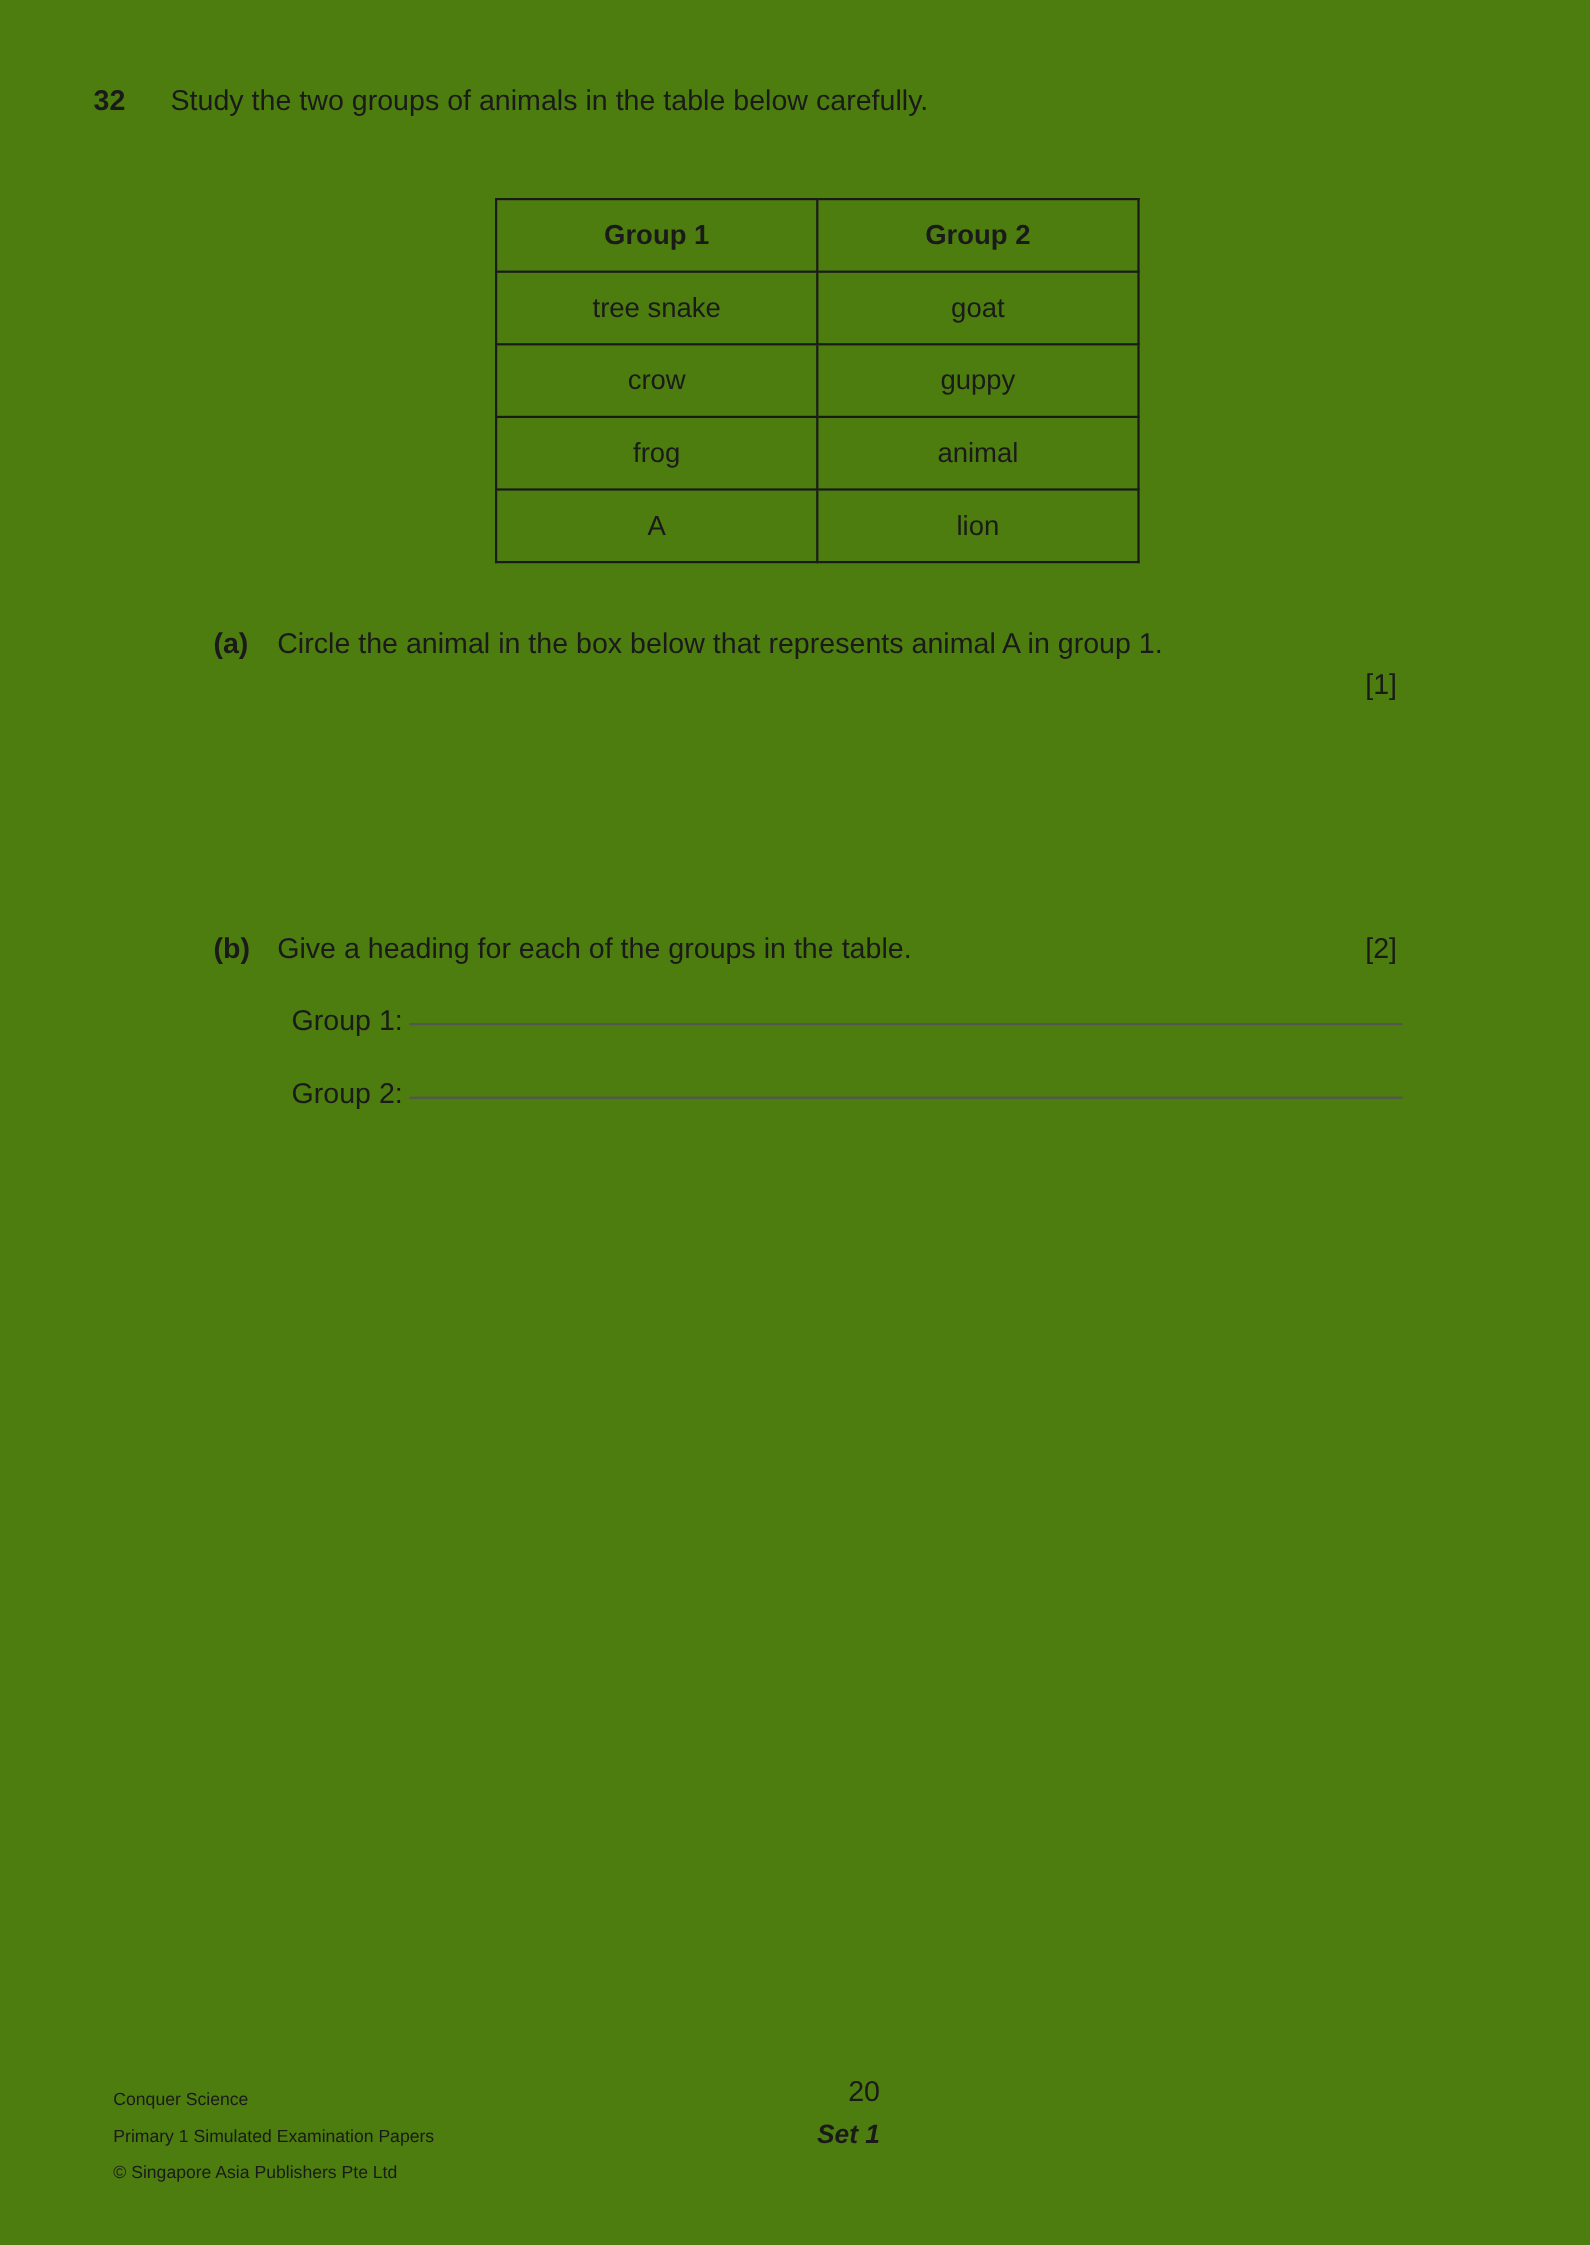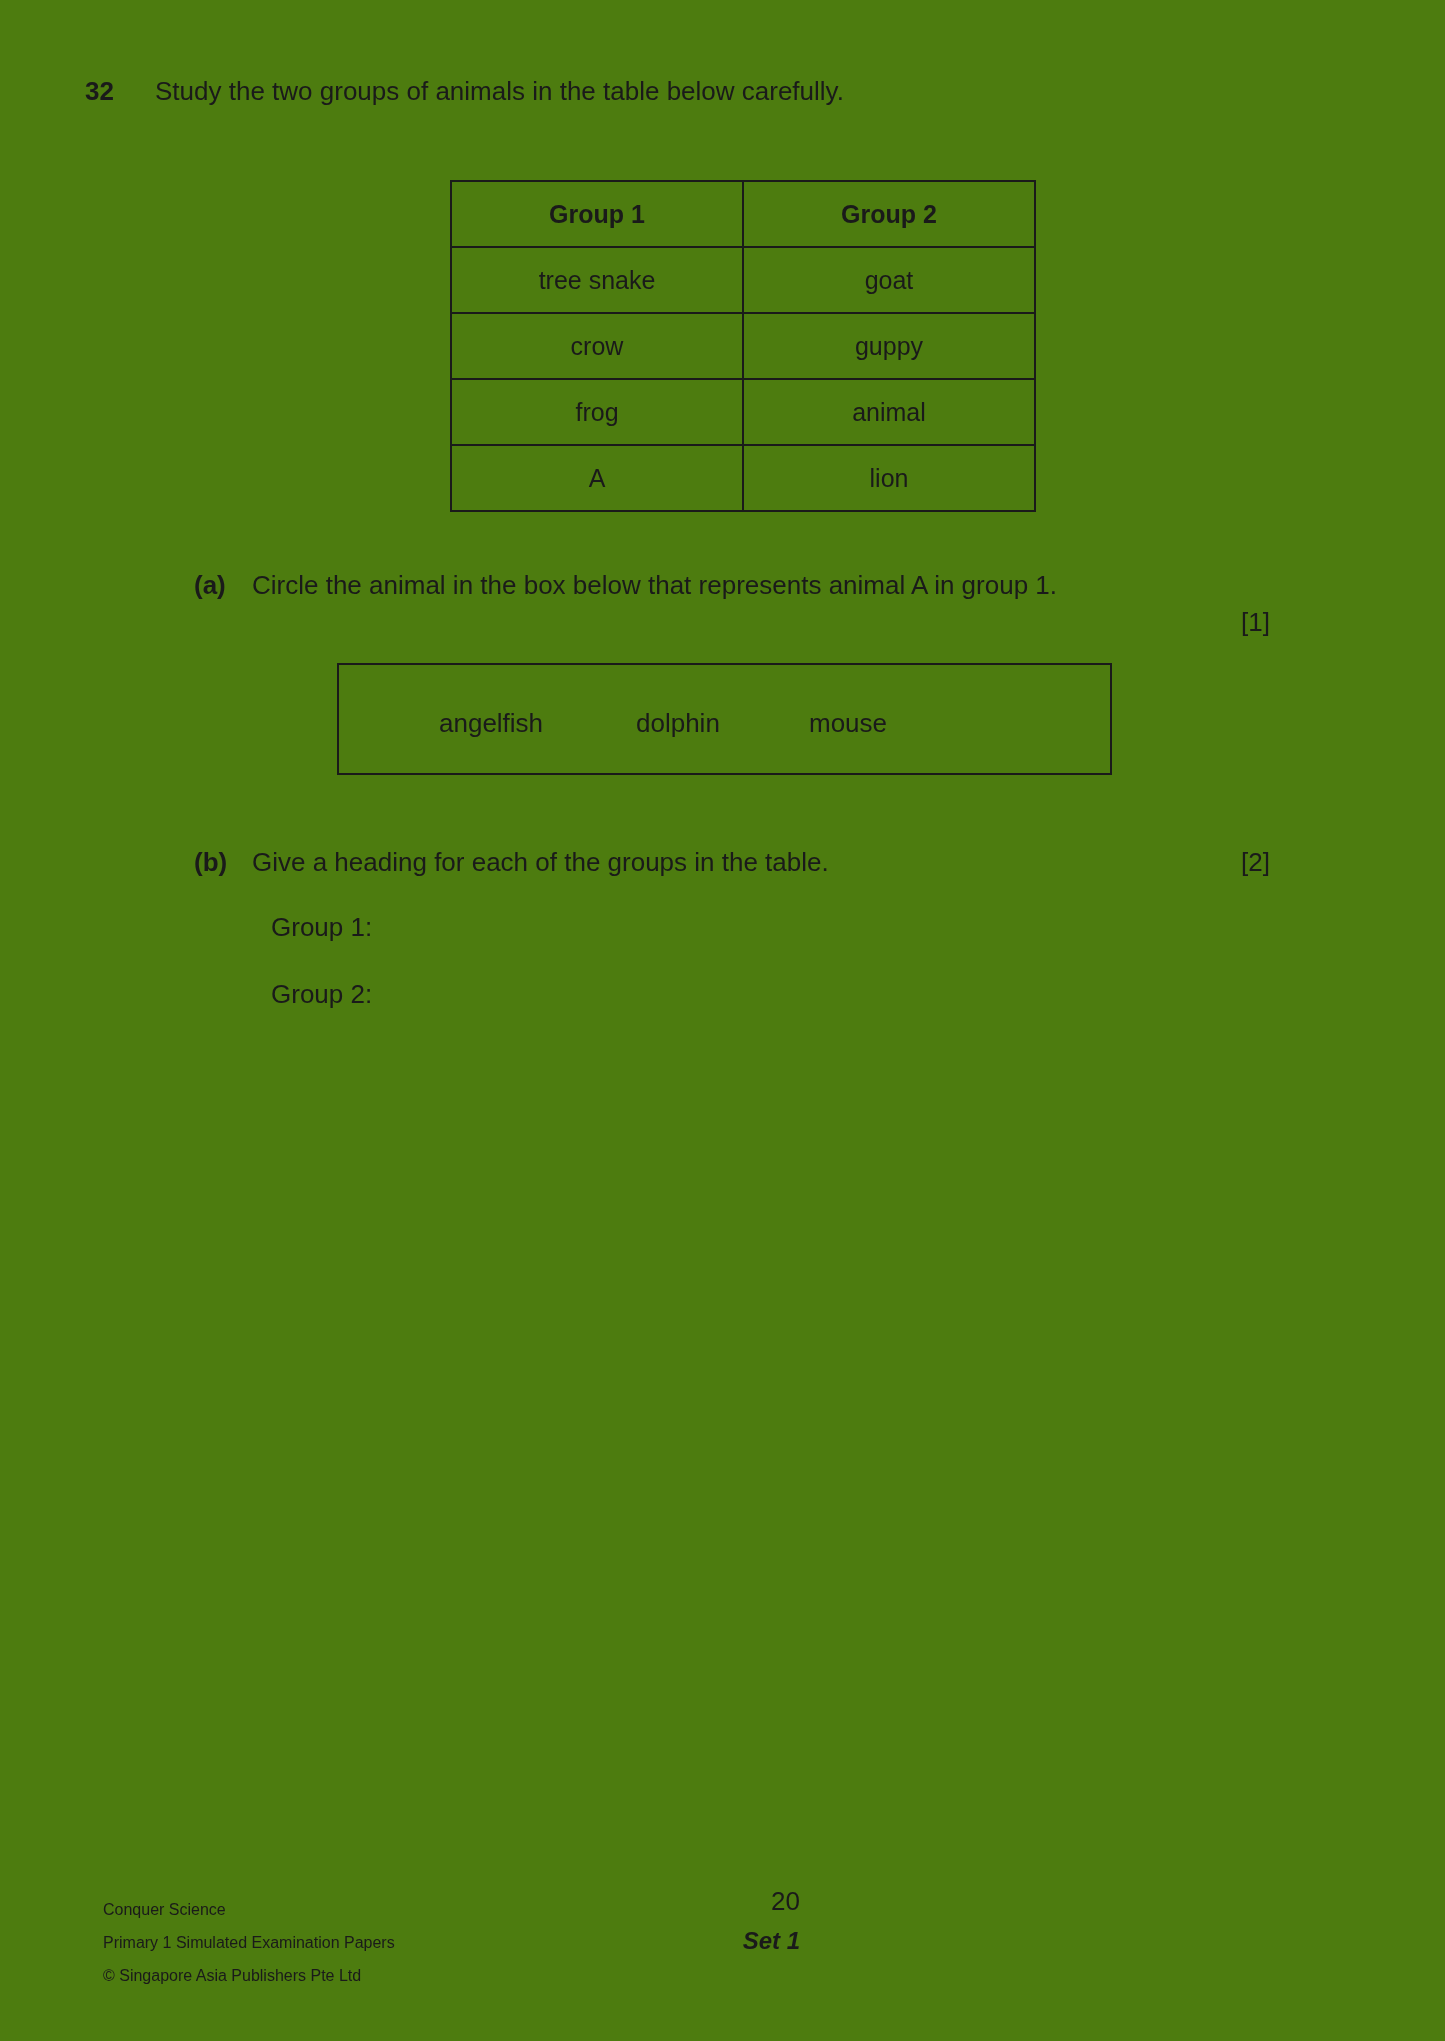--- a/index.html
+++ b/index.html
@@ -126,21 +126,20 @@
   #option-1 { left: 297px; top: 43px; }
   #option-2 { left: 470px; top: 43px; }
 
   
   .answer-row {
     position: absolute;
     left: 265px;
     display: flex;
     align-items: baseline;
     width: 1010px;
-    flex-direction: column;
   }
   .answer-label {
     font-size: 26px;
     line-height: 1.35;
     flex: 0 0 auto;
     white-space: nowrap;
   }
   .answer-rule {
     flex: 1 1 auto;
     height: 0;
@@ -223,27 +222,20 @@
       </tr>
     </tbody>
   </table>
 
   <div class="part" id="part-a">
     <div class="part-label">(a)</div>
     <div class="part-text">Circle the animal in the box below that represents animal A in group 1.</div>
   </div>
   <div class="marks" id="marks-a">[1]</div>
 
-  <div id="options-box">
-    <div id="options-inner">
-      <span class="option-item" id="option-0">angelfish</span>
-      <span class="option-item" id="option-1">dolphin</span>
-      <span class="option-item" id="option-2">mouse</span>
-    </div>
-  </div>
 
   <div class="part" id="part-b">
     <div class="part-label">(b)</div>
     <div class="part-text">Give a heading for each of the groups in the table.</div>
   </div>
   <div class="marks" id="marks-b">[2]</div>
 
   <div class="answer-row" id="answer-1">
     <span class="answer-label">Group 1:</span>
     <span class="answer-rule"></span>

